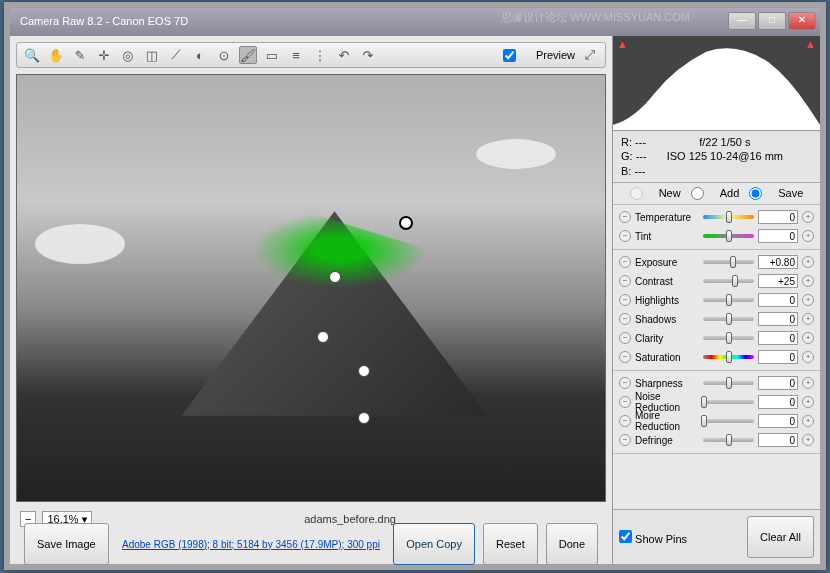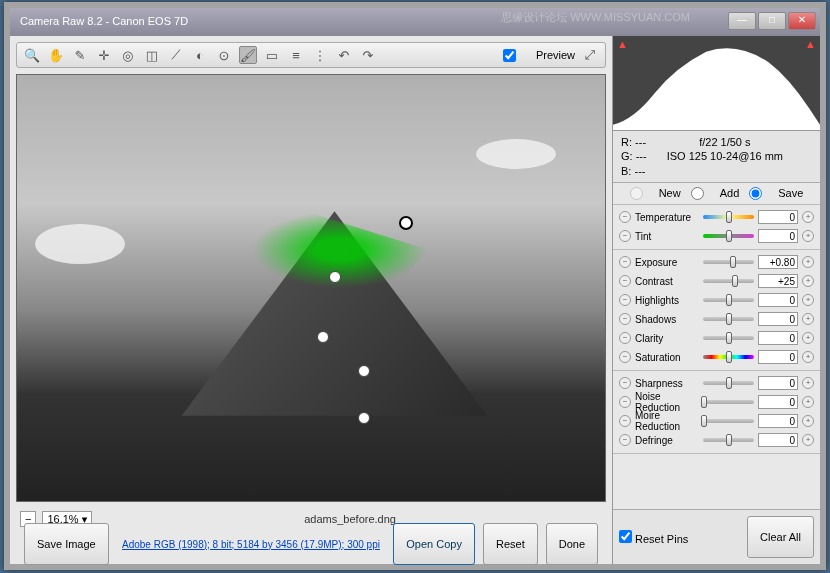--- a/index.html
+++ b/index.html
@@ -274,18 +274,18 @@
               <div class="strack">
                 <div class="sbar "></div>
                 <div class="shandle" style="left:50%"></div>
               </div>
               <input class="sval" value="0" style="">
               <span class="sbtn">+</span>
             </div>
           </div>
         </div>
    <div class="footerpanel">
-    <label><input type="checkbox" checked="" style=""> <span>Reset Pins</span></label>
+    <label><input type="checkbox" checked="" style=""> <span>Show Pins</span></label>
     <button class="btn">Clear All</button>
    </div>
   </div>
  </div>
 </div>
 
 </body></html>

